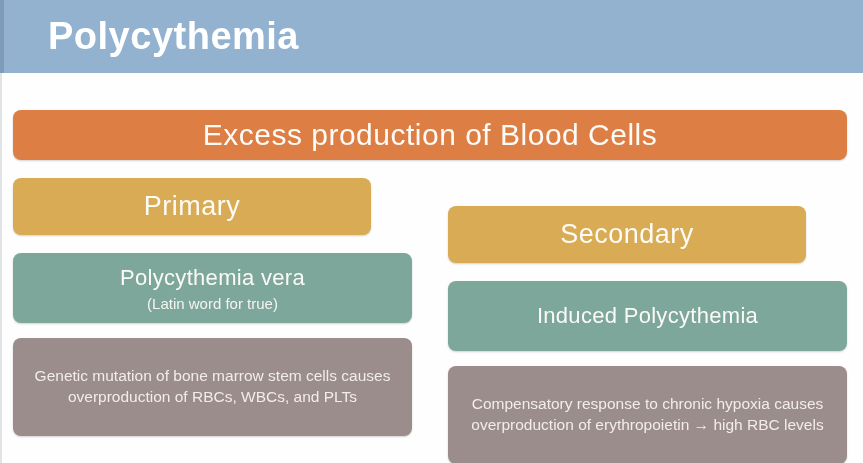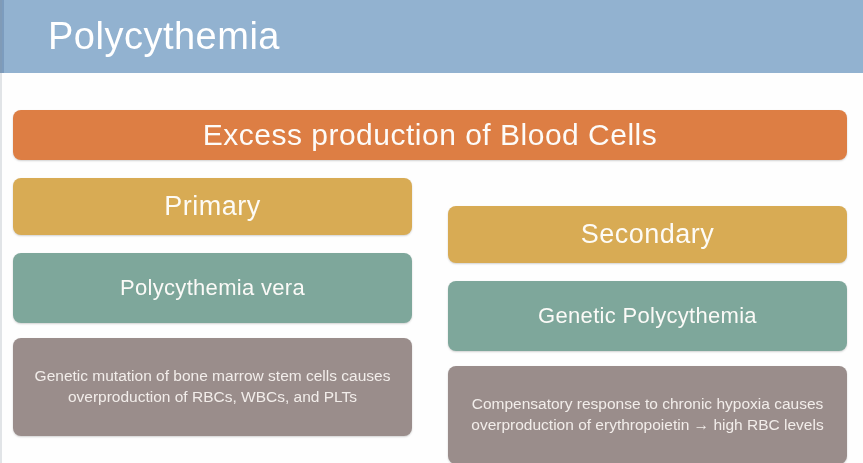--- a/index.html
+++ b/index.html
@@ -31,21 +31,21 @@
     left: 0; top: 0; bottom: 0;
     width: 4px;
     background: #7c9cbe;
   }
   .header-title {
     position: absolute;
     left: 48px;
     top: 50%;
     transform: translateY(-52%);
     font-size: 38px;
-    font-weight: normal;
+    font-weight: bold;
     color: #ffffff;
     letter-spacing: 0.5px;
     white-space: nowrap;
   }
   .box {
     position: absolute;
     border-radius: 8px;
     display: flex;
     flex-direction: column;
     align-items: center;
@@ -60,21 +60,21 @@
     background: #dd7e44;
   }
   .root-label {
     font-size: 30px;
     font-weight: 400;
     color: #fdfbf8;
     letter-spacing: 0.5px;
   }
   .branch-box {
     top: 178px;
-    width: 399px; height: 57px;
+    width: 358px; height: 57px;
     background: #d8ab54;
   }
   .branch-label {
     font-size: 27px;
     font-weight: 400;
     color: #fdfbf6;
     letter-spacing: 0.5px;
   }
   .type-box {
     top: 253px;
@@ -125,24 +125,25 @@
 <div class="box branch-box col-left">
   <div class="branch-label">Primary</div>
 </div>
 
 <div class="box branch-box col-right">
   <div class="branch-label">Secondary</div>
 </div>
 
 <div class="box type-box col-left">
   <div class="type-label">Polycythemia vera</div>
+  <div class="type-note">(Latin word for true)</div>
 </div>
 
 <div class="box type-box col-right">
-  <div class="type-label">Genetic Polycythemia</div>
+  <div class="type-label">Induced Polycythemia</div>
 </div>
 
 <div class="box desc-box col-left">
   <div class="desc-text">Genetic mutation of bone marrow stem cells causes overproduction of RBCs, WBCs, and PLTs</div>
 </div>
 
 <div class="box desc-box col-right">
   <div class="desc-text">Compensatory response to chronic hypoxia causes overproduction of erythropoietin → high RBC levels</div>
 </div>
 

